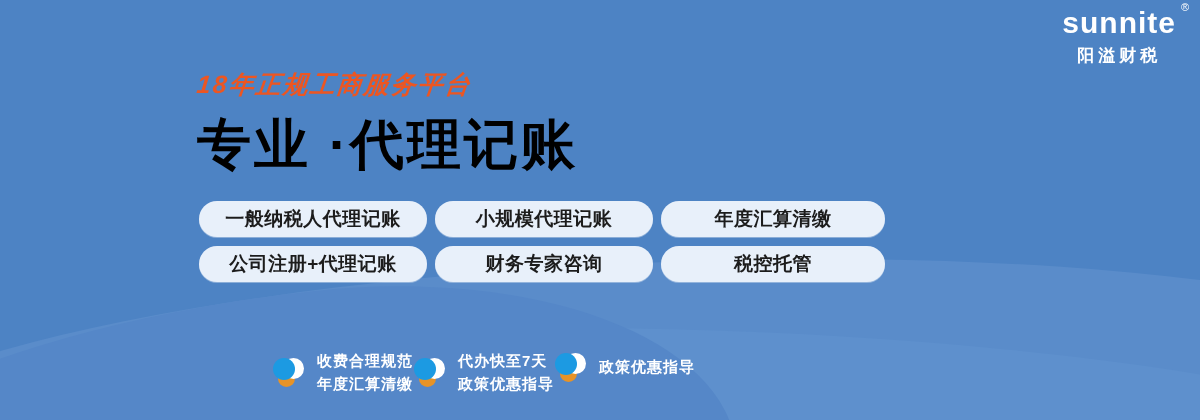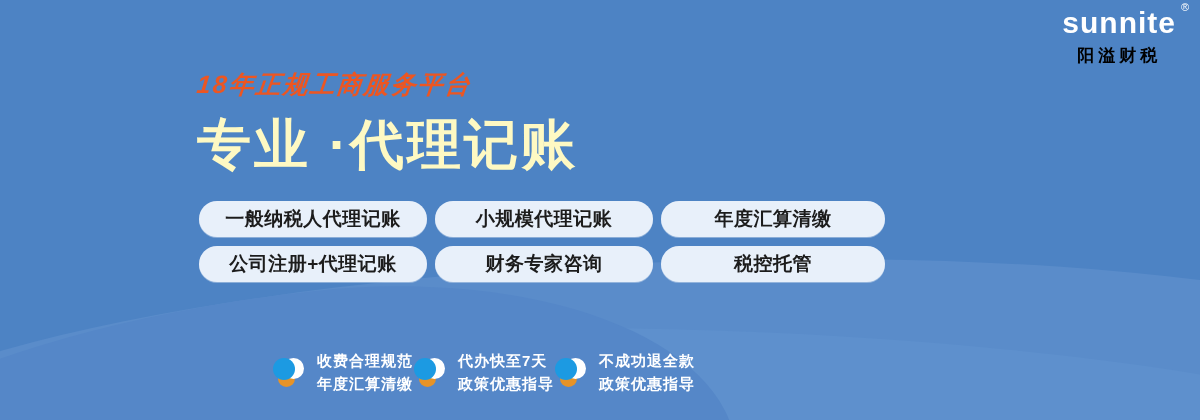--- a/index.html
+++ b/index.html
@@ -81,21 +81,21 @@
     right: -13px;
     font-size: 11px;
     font-weight: 400;
     line-height: 1;
   }
   .logo-cn {
     margin-top: 9px;
     font-size: 17px;
     font-weight: 700;
     letter-spacing: 4px;
-    color: #000000;
+    color: #ffffff;
   }
 
   
   .headline-wrap {
     position: absolute;
     left: 197px;
     top: 72px;
   }
   .tagline {
     font-size: 25px;
@@ -105,21 +105,21 @@
     line-height: 1;
     font-style: italic;
     transform: skewX(-6deg);
     transform-origin: left center;
   }
   .title {
     margin-top: 18px;
     font-size: 54px;
     font-weight: 700;
     letter-spacing: 3px;
-    color: #fef9c3;
+    color: #000000;
     line-height: 1.08;
     white-space: nowrap;
   }
 
   
   .pill-grid {
     position: absolute;
     left: 199px;
     top: 201px;
   }
@@ -262,20 +262,19 @@
       </div>
     </div>
 
     <div class="feature">
       <div class="feature-icon">
         <div class="dot-orange"></div>
         <div class="dot-white"></div>
         <div class="dot-blue"></div>
       </div>
       <div class="feature-text">
-        <div>不成功退全款</div>
         <div>政策优惠指导</div>
       </div>
     </div>
 
   </div>
 
 </div>
 
 </body></html>

